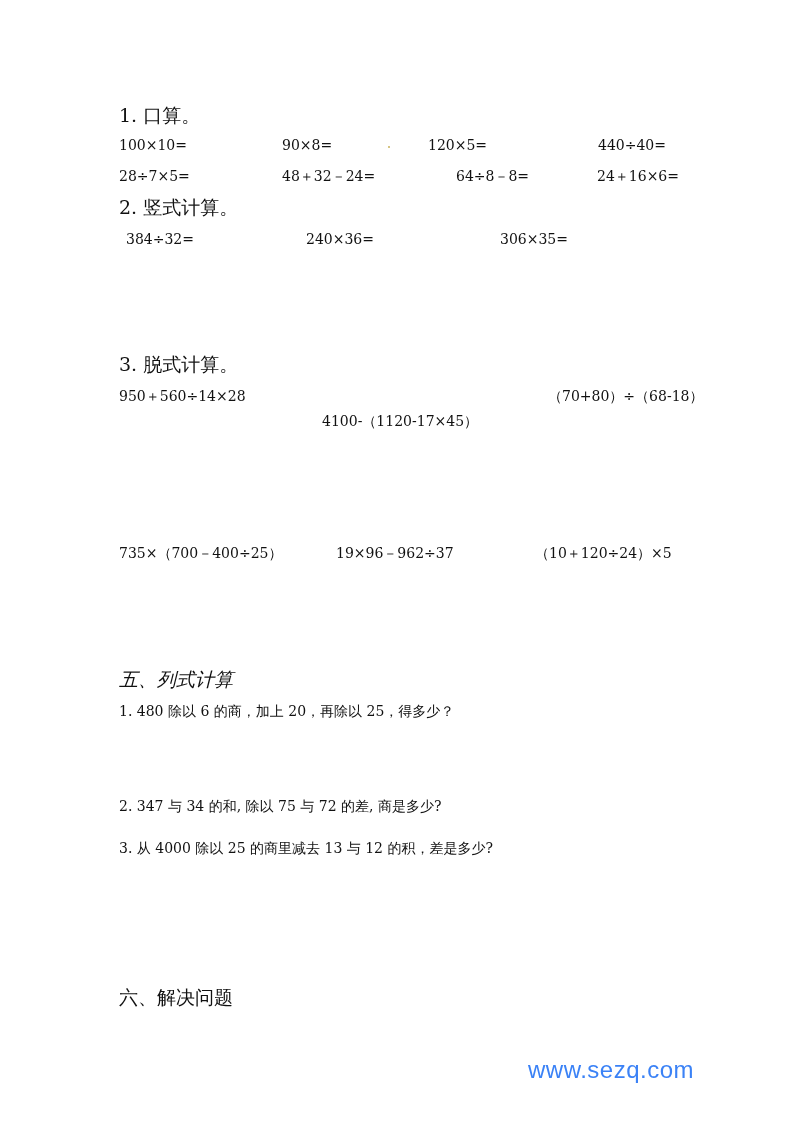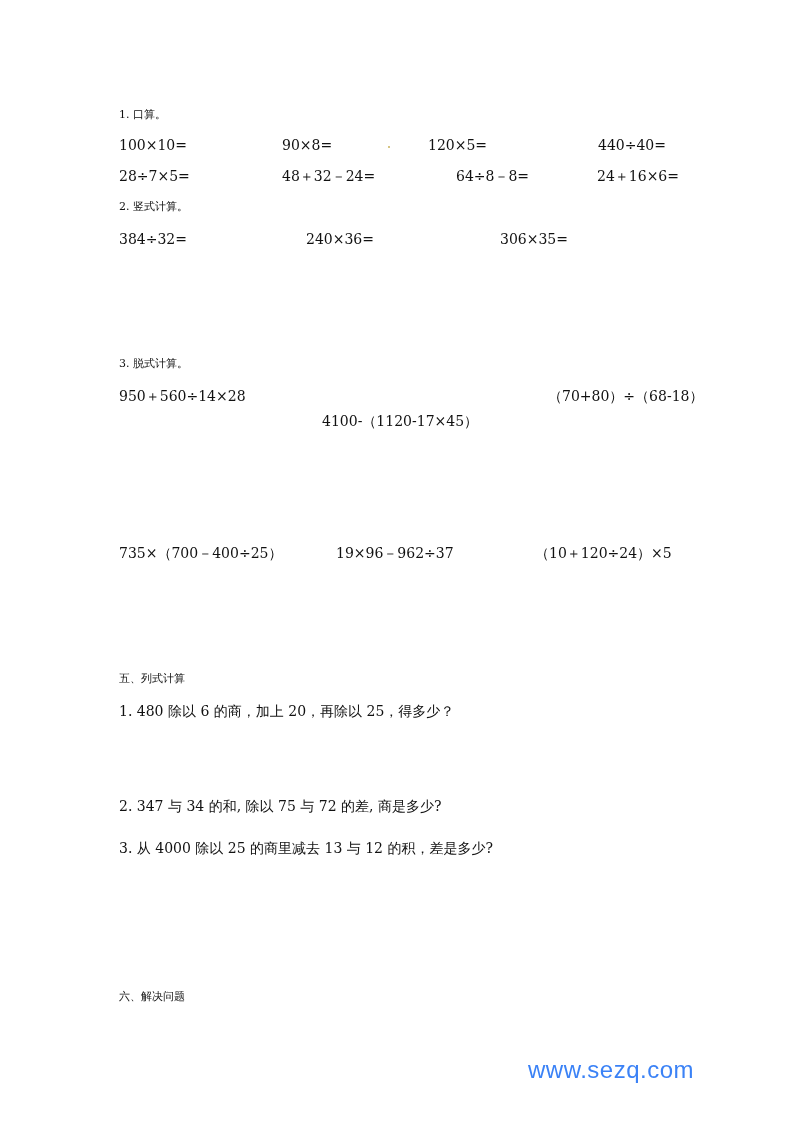--- a/index.html
+++ b/index.html
@@ -1,19 +1,19 @@
 <!DOCTYPE html>
 <html><head>
   <meta charset="utf-8">
   <style>
     html, body { margin: 0; padding: 0; background: #ffffff; }
     body { width: 800px; height: 1131px; position: relative; overflow: hidden;
            font-family: "DejaVu Serif", "Liberation Serif", serif; color: #111; }
     .t { position: absolute; font-size: 14px; white-space: nowrap; line-height: 18px; }
-    .heading { font-size: 11px; }
+    .heading { font-size: 19px; }
     .watermark { position: absolute; left: 528px; top: 1056px; font-family: "Liberation Sans", "DejaVu Sans", sans-serif;
                  font-size: 24px; color: #3b82f6; letter-spacing: 0.5px; }
     .dot { position: absolute; width: 2px; height: 2px; background: #c8b25a; border-radius: 1px; }
   </style>
 </head>
 <body>
 
 <div>
 
   <div class="t heading" style="left:119px; top:106px;">1. 口算。</div>
@@ -22,34 +22,34 @@
   <div class="t" style="left:428px; top:136px;">120×5=</div>
   <div class="t" style="left:598px; top:136px;">440÷40=</div>
 
   <div class="t" style="left:119px; top:167px;">28÷7×5=</div>
   <div class="t" style="left:282px; top:167px;">48＋32－24=</div>
   <div class="t" style="left:428px; top:167px;margin-left:28px;">64÷8－8=</div>
   <div class="t" style="left:597px; top:167px;">24＋16×6=</div>
   <div class="dot" style="left:388px; top:146px;"></div>
 
   <div class="t heading" style="left:119px; top:198px;text-align:center;">2. 竖式计算。</div>
-  <div class="t" style="left:119px; top:230px;">384÷32=</div>
+  <div class="t" style="left:126px; top:230px;">384÷32=</div>
   <div class="t" style="left:306px; top:230px;">240×36=</div>
   <div class="t" style="left:500px; top:230px;">306×35=</div>
 
   <div class="t heading" style="left:119px; top:355px;">3. 脱式计算。</div>
   <div class="t" style="left:119px; top:387px;text-align:right;">950＋560÷14×28</div>
   <div class="t" style="left:322px; top:387px;margin-top:25px;">4100-（1120-17×45）</div>
   <div class="t" style="left:548px; top:387px;">（70+80）÷（68-18）</div>
 
   <div class="t" style="left:119px; top:544px;">735×（700－400÷25）</div>
   <div class="t" style="left:336px; top:544px;">19×96－962÷37</div>
   <div class="t" style="left:535px; top:544px;">（10＋120÷24）×5</div>
 
-  <div class="t heading" style="left:119px; top:670px;">五、列式计算</div>
+  <div class="t heading" style="left:119px; top:670px;font-style:italic;">五、列式计算</div>
   <div class="t" style="left:119px; top:702px;">1. 480 除以 6 的商，加上 20，再除以 25，得多少？</div>
   <div class="t" style="left:119px; top:797px;">2. 347 与 34 的和, 除以 75 与 72 的差, 商是多少?</div>
   <div class="t" style="left:119px; top:839px;">3. 从 4000 除以 25 的商里减去 13 与 12 的积，差是多少?</div>
 
   <div class="t heading" style="left:119px; top:988px;">六、解决问题</div>
 
   <div class="watermark">www.sezq.com</div>
 </div>
 
 </body></html>

